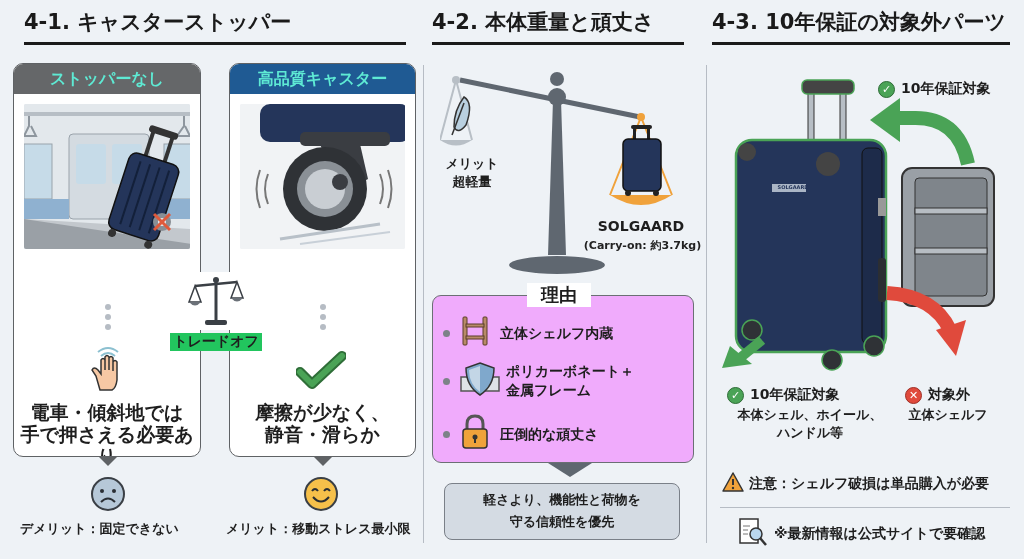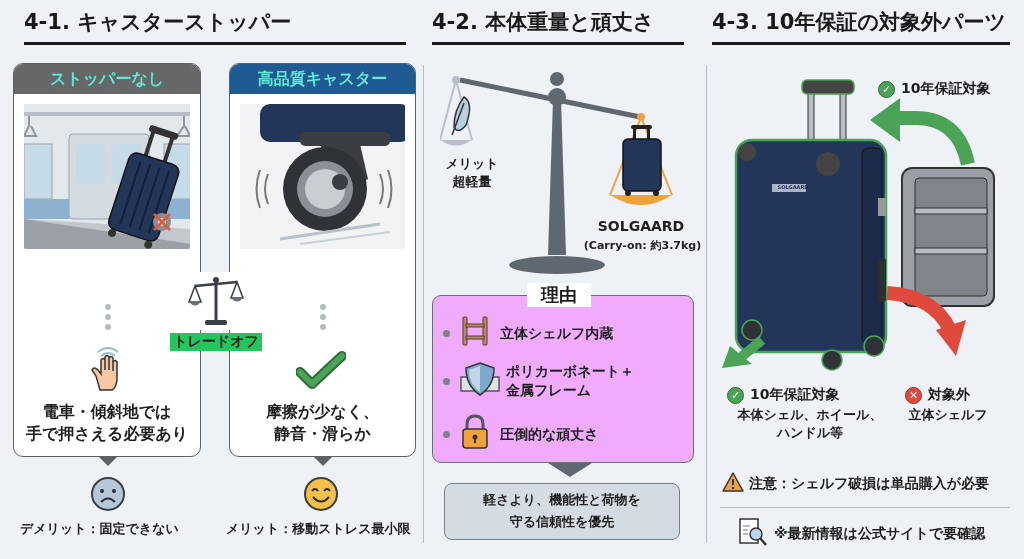--- a/index.html
+++ b/index.html
@@ -23,21 +23,21 @@
     position: absolute; border-radius: 10px; background: #fff;
     border: 1.5px solid #5f6265; overflow: hidden;
   }
   .card-head {
     height: 30px; color: #5eead4; font-weight: bold; font-size: 16px;
     display: flex; align-items: center; justify-content: center;
   }
   .illus { position: absolute; left: 10px; right: 10px; top: 40px; height: 145px; border-radius: 2px; overflow: hidden; }
   .dots { position: absolute; width: 6px; }
   .dots span { display: block; width: 6px; height: 6px; border-radius: 50%; background: #b6bcc4; margin-bottom: 4px; }
-  .card-text { position: absolute; left: 0; right: 0; text-align: center; font-weight: bold; font-size: 16px; line-height: 22px; }
+  .card-text { position: absolute; left: 0; right: 0; text-align: center; font-weight: bold; font-size: 19px; line-height: 22px; }
   .bottom-label { position: absolute; font-weight: bold; font-size: 13px; white-space: nowrap; font-family: Liberation Mono, monospace; }
 
   
   .reason-box {
     position: absolute; left: 432px; top: 295px; width: 262px; height: 168px;
     background: #f0abfc; border: 1.5px solid #6b6f74; border-radius: 9px;
   }
   .reason-title {
     position: absolute; left: 94px; top: -13px; background: #fff;
     padding: 0 14px; font-size: 18px; font-weight: bold;

